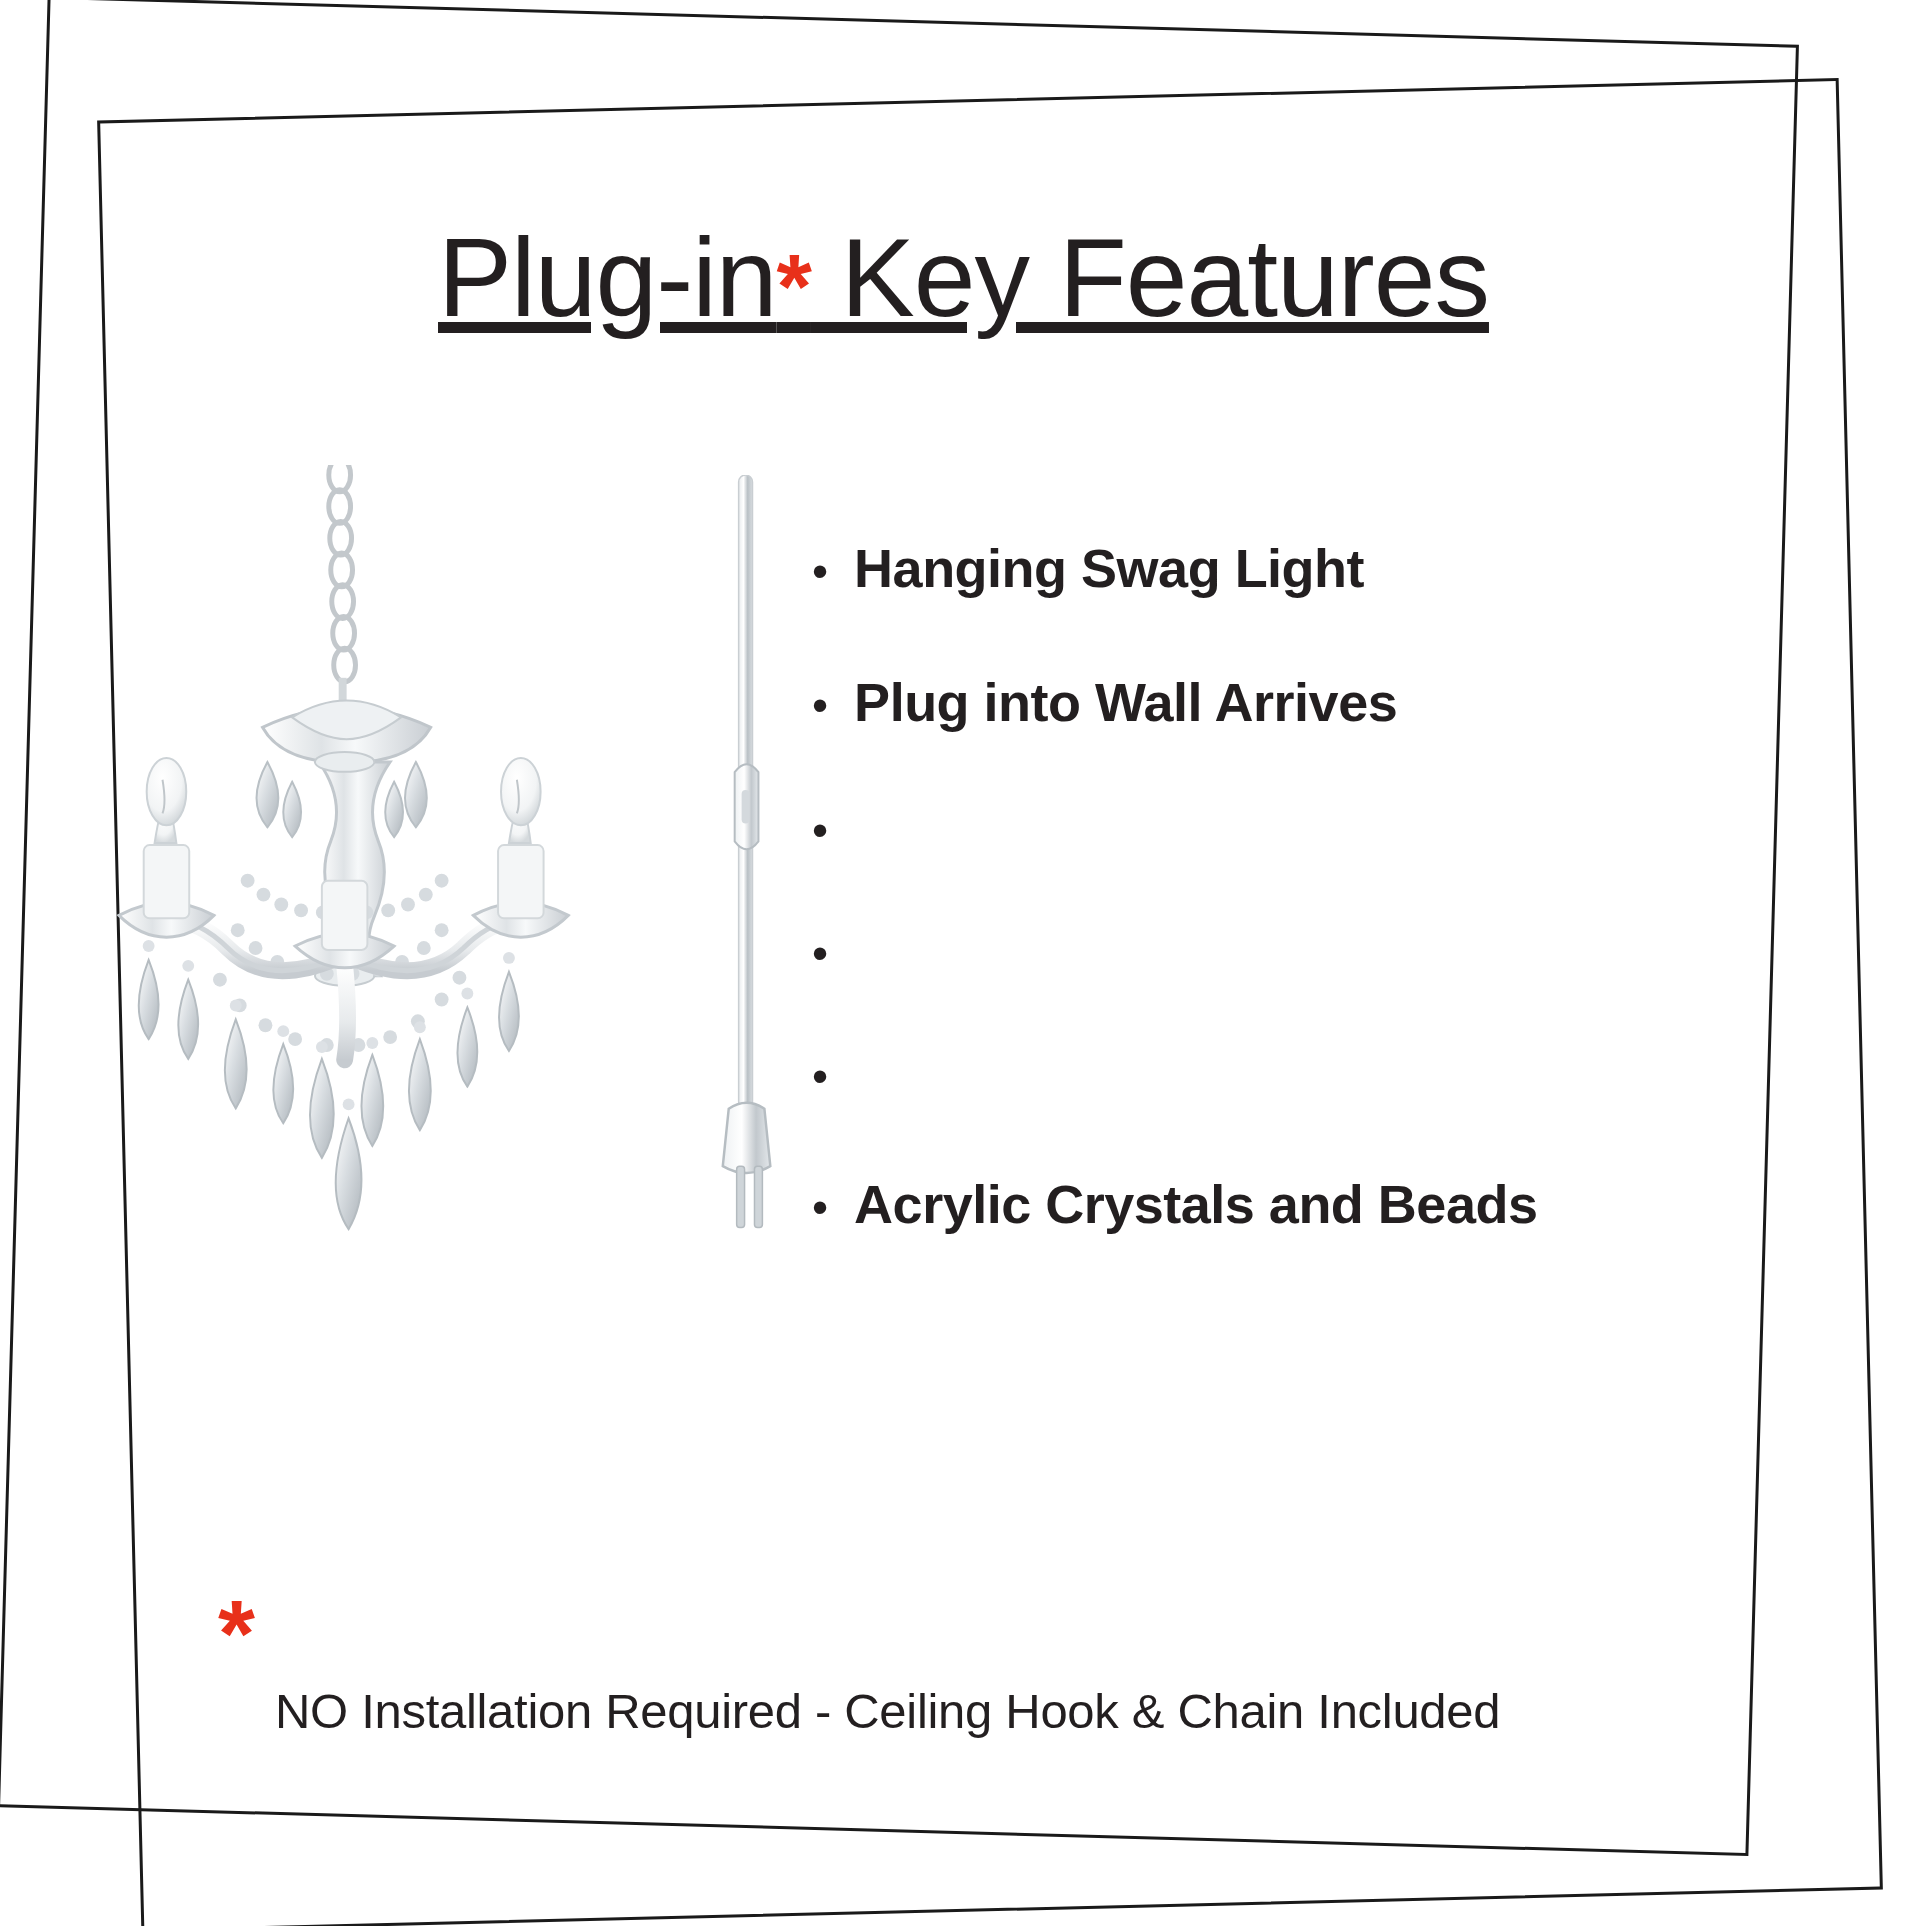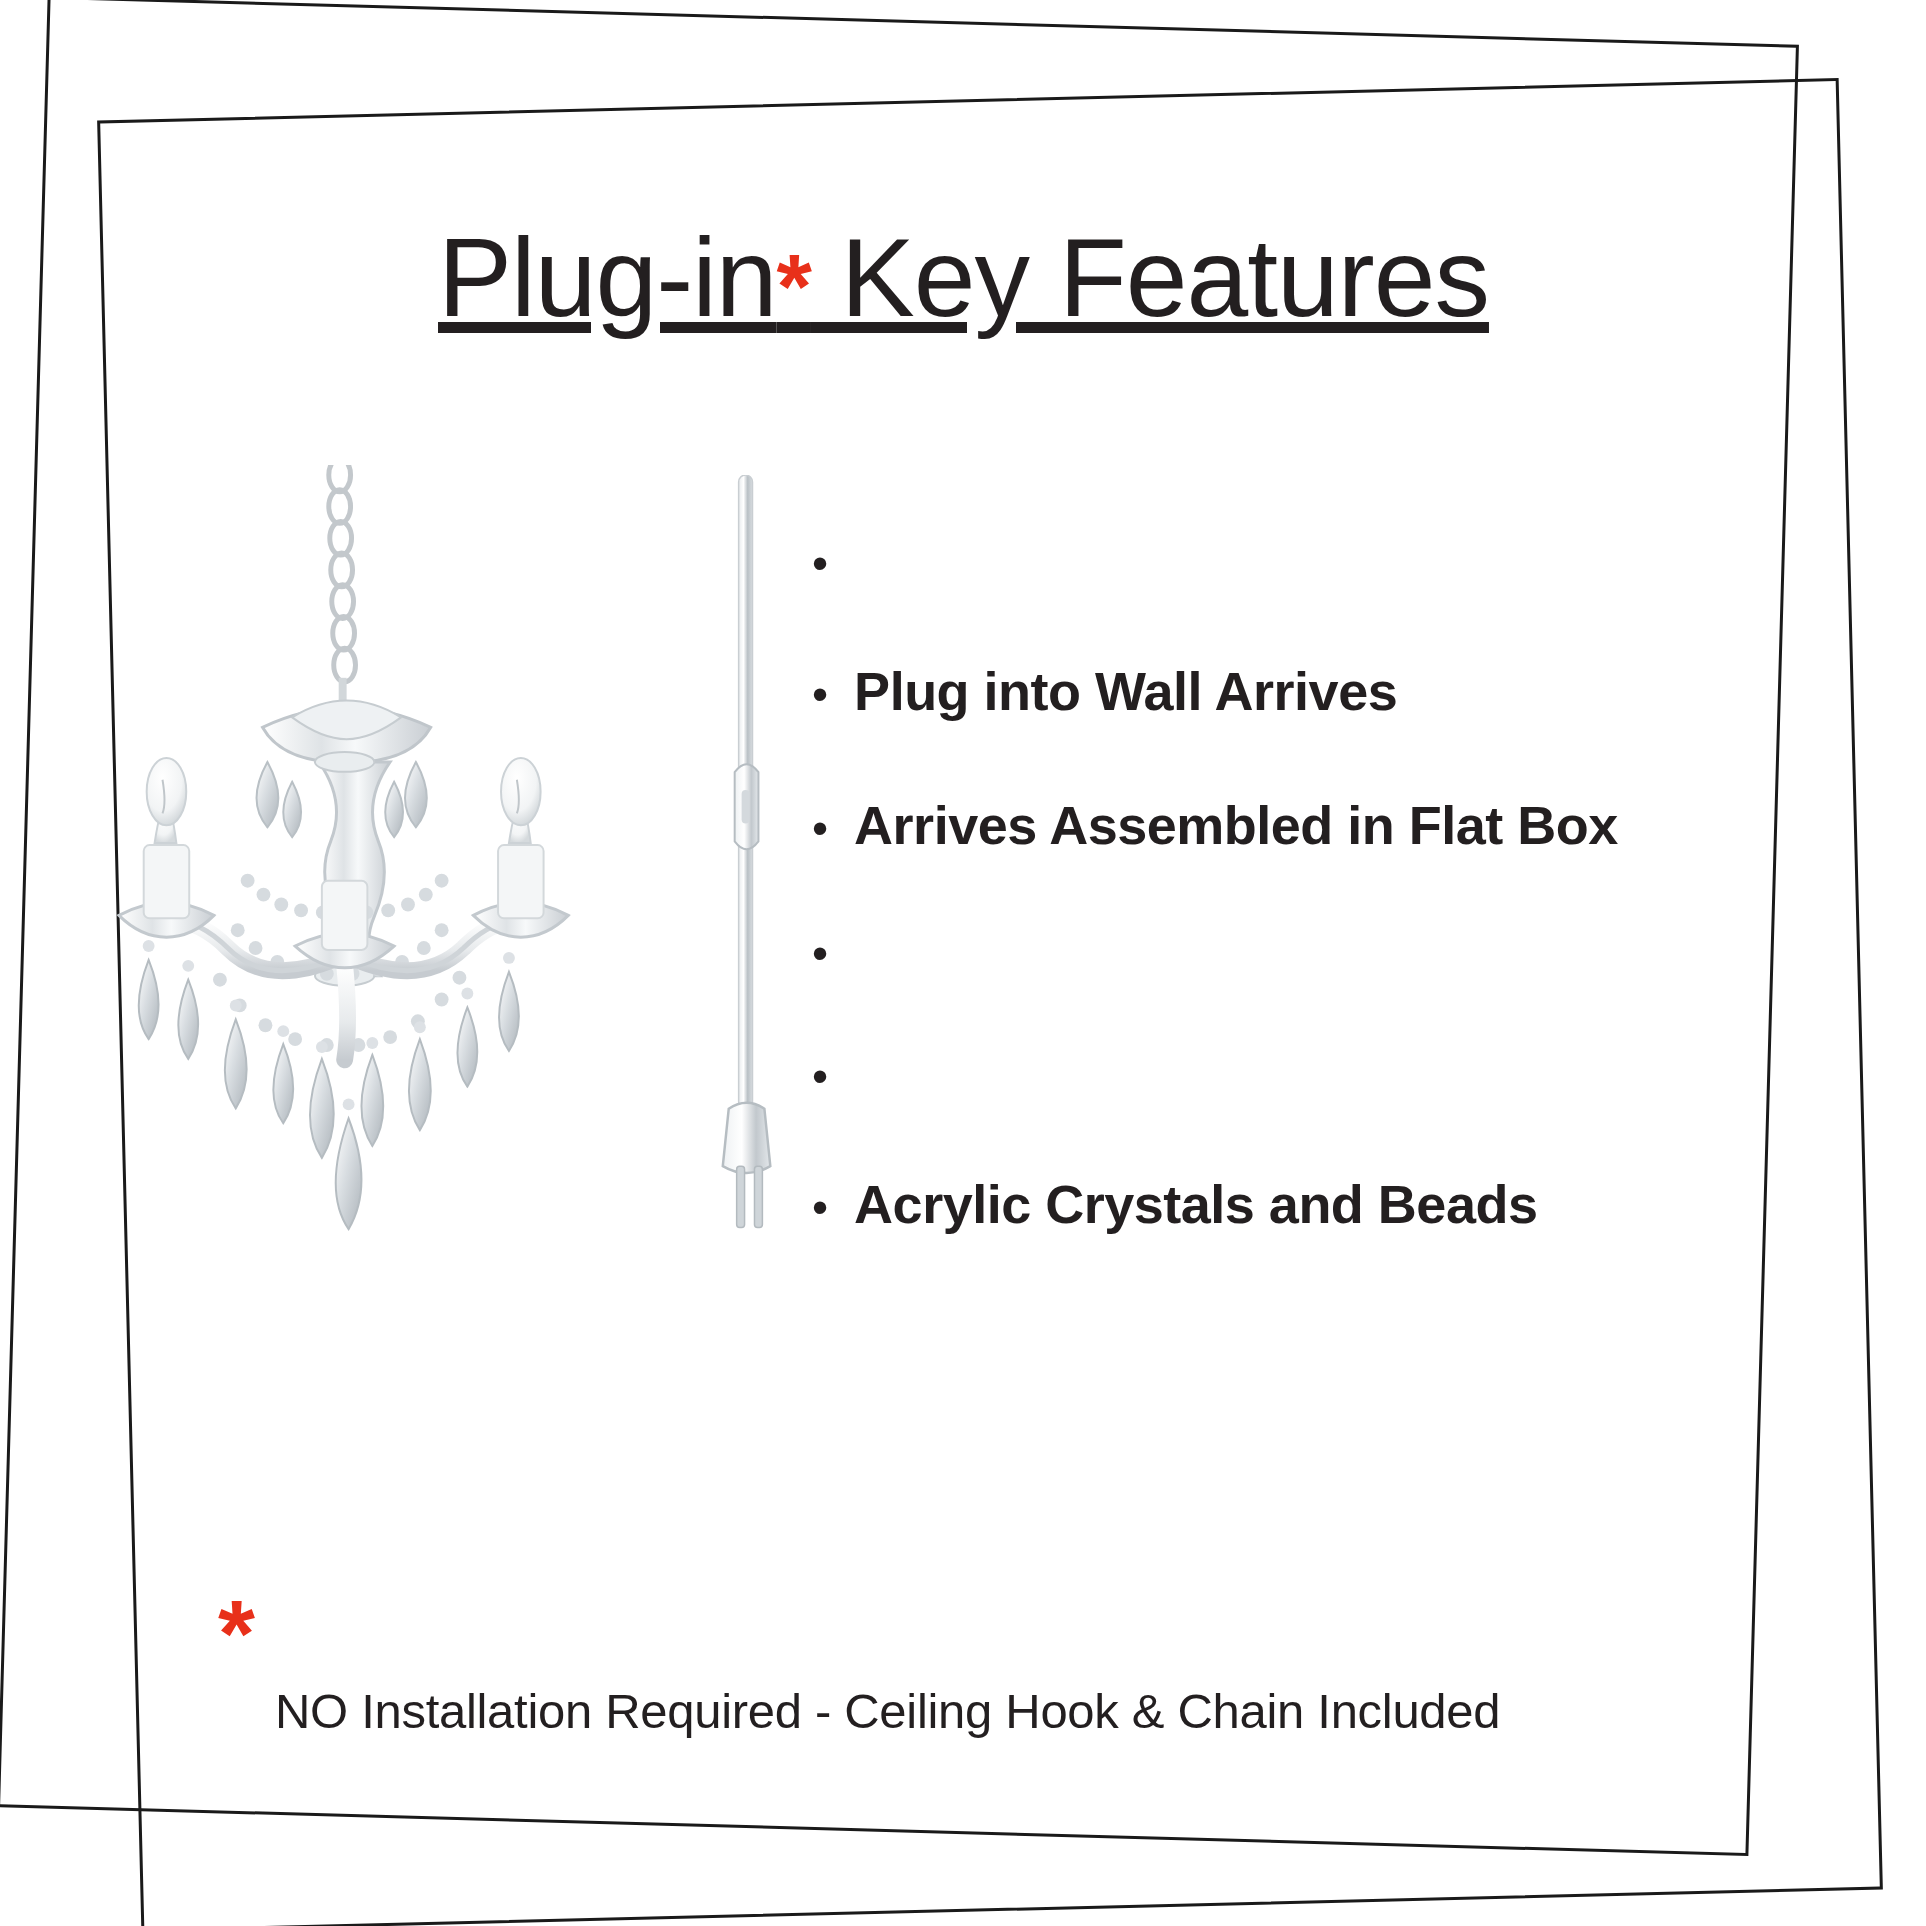--- a/index.html
+++ b/index.html
@@ -327,28 +327,28 @@
       <path d="M36 640 q18 -12 36 0 l6 58 q-24 14 -48 0 z" fill="url(#plugG)" stroke="#b6bdc2" stroke-width="2.5"></path>
 
       <rect x="44" y="698" width="8" height="62" rx="3" fill="#cfd5d9" stroke="#b3babf" stroke-width="1.5"></rect>
       <rect x="62" y="698" width="8" height="62" rx="3" fill="#cfd5d9" stroke="#b3babf" stroke-width="1.5"></rect>
     </svg>
   </div>
 
   <div class="features">
     <div class="feature-row">
       <span class="feature-bullet">•</span>
+      <span class="feature-text">Hanging Swag Light</span>
     </div>
     <div class="feature-row">
       <span class="feature-bullet">•</span>
       <span class="feature-text">Plug into Wall Arrives</span>
     </div>
     <div class="feature-row">
       <span class="feature-bullet">•</span>
-      <span class="feature-text">Arrives Assembled in Flat Box</span>
     </div>
     <div class="feature-row">
       <span class="feature-bullet">•</span>
     </div>
     <div class="feature-row">
       <span class="feature-bullet">•</span>
     </div>
     <div class="feature-row">
       <span class="feature-bullet">•</span>
       <span class="feature-text">Acrylic Crystals and Beads</span>

